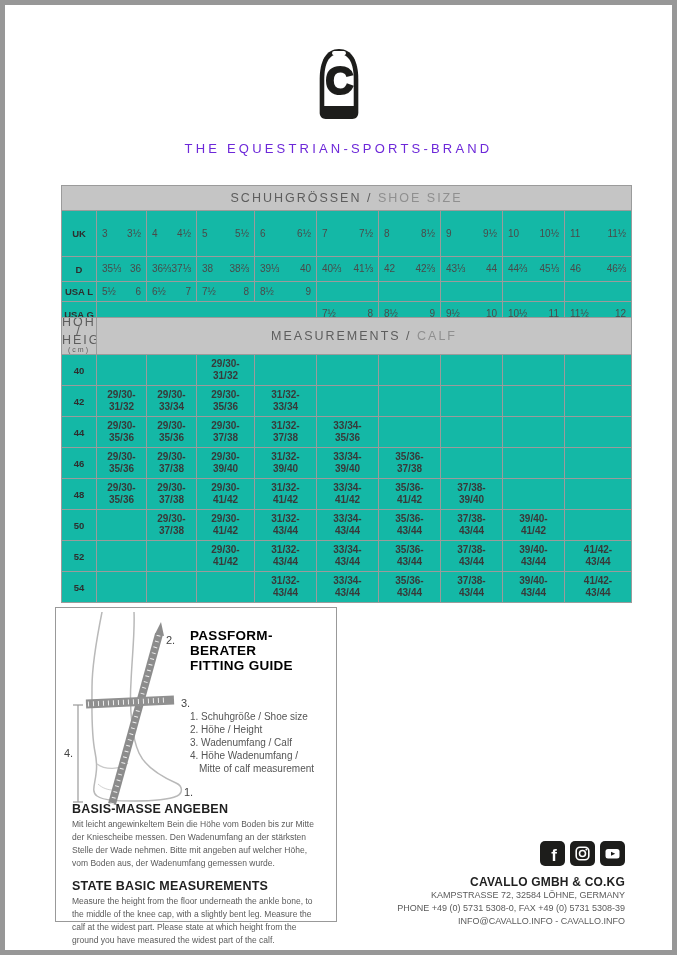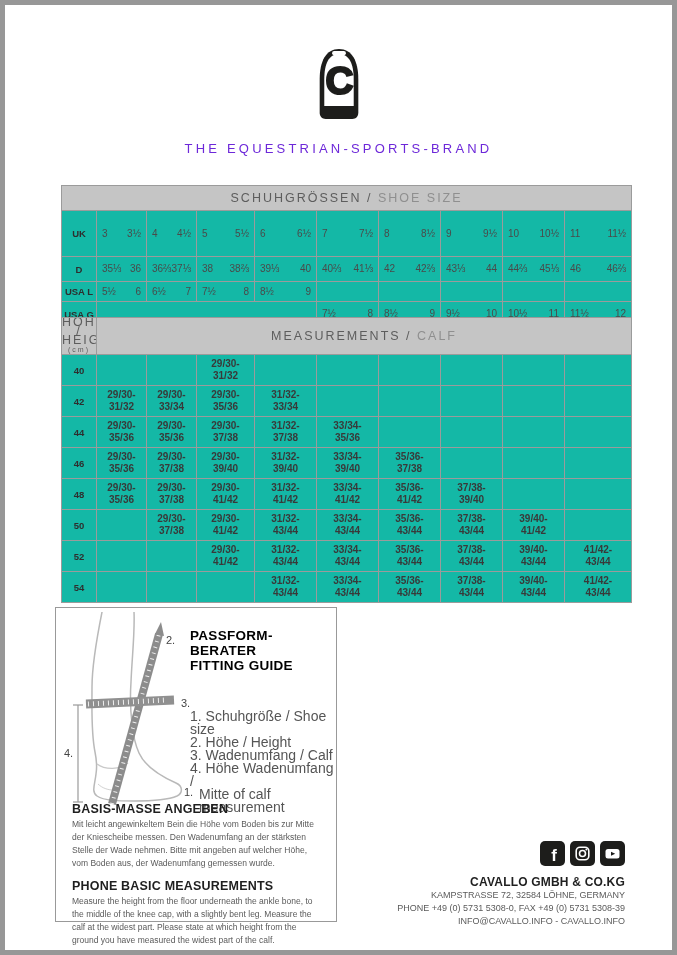--- a/index.html
+++ b/index.html
@@ -29,21 +29,21 @@
   .pair .pr{float:right;padding-right:5px;line-height:1;}
   .val{font-weight:bold;font-size:10px;color:#393939;text-align:center;line-height:12px;margin-top:24px;}
   .corner{background:#c5c5c5;font-weight:bold;font-size:7.5px;line-height:9px;color:#4b4b4b;text-align:center;}
   .corner .cm{font-weight:400;font-size:7px;}
   
   .guide-box{position:absolute;left:50px;top:602px;width:282px;height:315px;box-sizing:border-box;
              border:1px solid #999;}
   .leg{position:absolute;left:6px;top:4px;}
   .guide-title{position:absolute;left:134px;top:12px;font-weight:bold;font-size:13.5px;
                line-height:15px;color:#000000;letter-spacing:.3px;margin-top:8px;}
-  .legend{position:absolute;left:134px;top:102px;font-size:14px;line-height:13px;color:#555;}
+  .legend{position:absolute;left:134px;top:102px;font-size:10px;line-height:13px;color:#555;}
   .lg-cont{padding-left:9px;}
   .guide-text{position:absolute;left:16px;right:14px;top:194px;}
   .mheading{font-weight:bold;font-size:12.5px;color:#1f1f1f;letter-spacing:.2px;margin:0 0 2px 0;}
   .mbody{font-size:8.5px;line-height:13px;color:#5a5a5a;margin:0 0 9px 0;}
   
   .social{position:absolute;right:47px;top:836px;display:flex;gap:5px;}
   .social .icn{width:25px;height:25px;display:block;}
   .footer{position:absolute;right:47px;top:871px;text-align:right;font-size:9px;line-height:13px;color:#5a5a5a;}
   .footer .company{font-weight:bold;font-size:12px;color:#1f1f1f;letter-spacing:.2px;}
 </style>
@@ -495,21 +495,21 @@
     <div class="legend">
       <div class="lg">1.  Schuhgröße / Shoe size</div>
       <div class="lg">2. Höhe / Height</div>
       <div class="lg">3. Wadenumfang / Calf</div>
       <div class="lg">4. Höhe Wadenumfang /</div>
       <div class="lg lg-cont">Mitte of calf measurement</div>
     </div>
     <div class="guide-text">
       <div class="mheading">BASIS-MASSE ANGEBEN</div>
       <p class="mbody">Mit leicht angewinkeltem Bein die Höhe vom Boden bis zur Mitte der Kniescheibe messen. Den Wadenumfang an der stärksten Stelle der Wade nehmen. Bitte mit angeben auf welcher Höhe, vom Boden aus, der Wadenumfang gemessen wurde.</p>
-      <div class="mheading">PHONE BASIC MEASUREMENTS</div>
+      <div class="mheading">STATE BASIC MEASUREMENTS</div>
       <p class="mbody">Measure the height from the floor underneath the ankle bone, to the middle of the knee cap, with a slightly bent leg. Measure the calf at the widest part. Please state at which height from the ground you have measured the widest part of the calf.</p>
     </div>
   </div>
 
   <div class="social">
     <svg class="icn" viewBox="0 0 25 25">
       <rect width="25" height="25" rx="5" fill="#1d1d1b"></rect>
       <text x="14" y="20" text-anchor="middle" font-family="Liberation Sans, DejaVu Sans, sans-serif" font-size="17" font-weight="bold" fill="#fff">f</text>
     </svg>
     <svg class="icn" viewBox="0 0 25 25">

